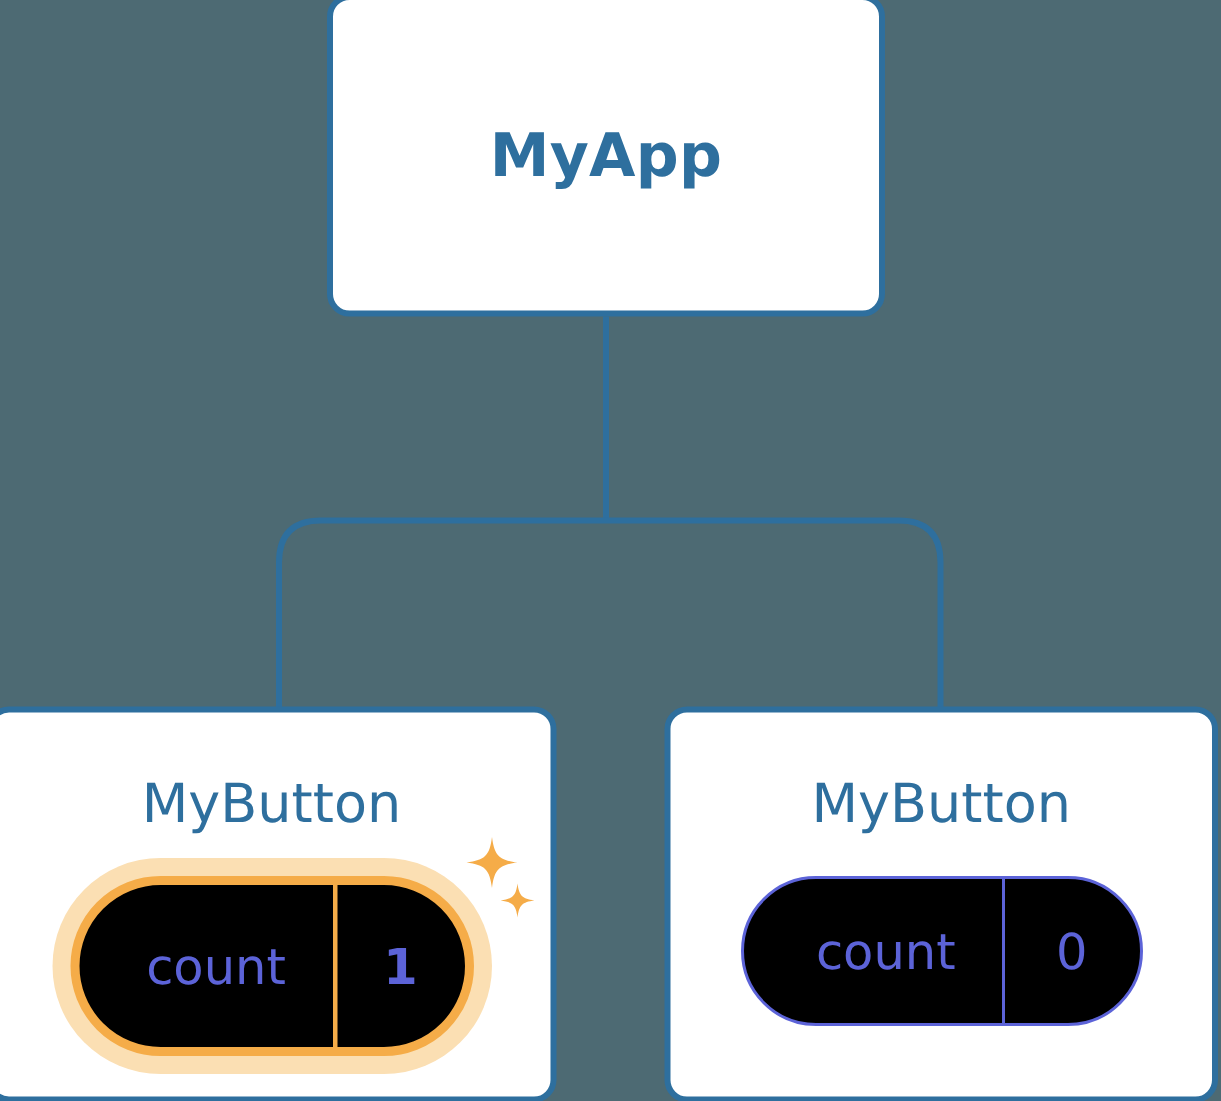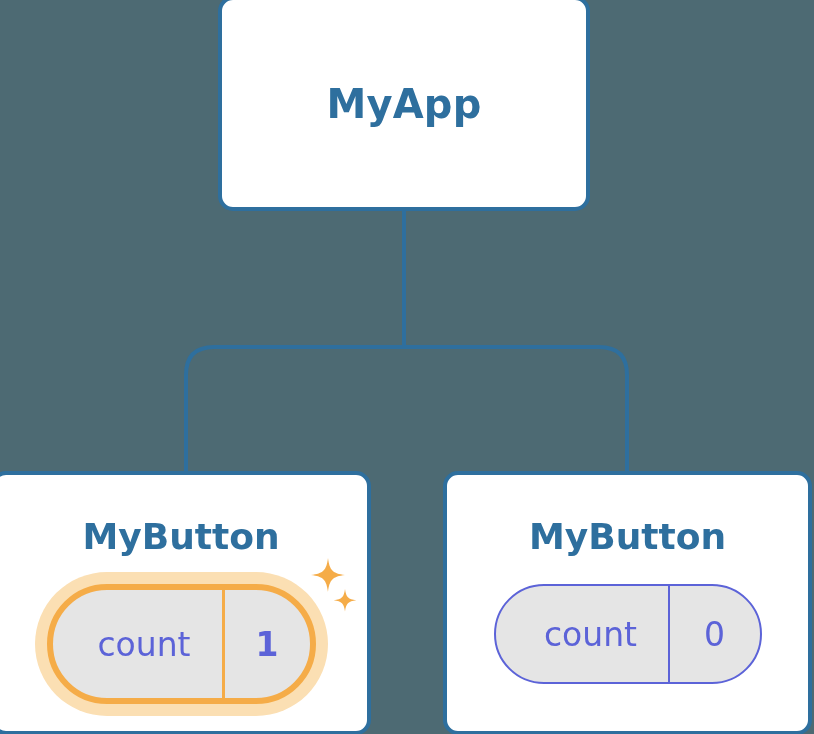--- a/index.html
+++ b/index.html
@@ -79,33 +79,33 @@
     width: 369px;
     height: 264px;
     padding-top: 44px;
   }
 
   .card-title-sm {
     color: #2e6f9e;
     font-size: 36px;
     line-height: 1;
     white-space: nowrap;
-    font-weight: 700;
+    font-weight: 400;
   }
 
   
   .pill-wrap {
     position: relative;
     margin-top: 29px;
   }
 
   .pill {
     display: flex;
     align-items: stretch;
-    background: #e5e5e5;
+    background: #000000;
     border-radius: 999px;
     overflow: hidden;
     position: relative;
   }
 
   .pill-key, .pill-val {
     display: flex;
     align-items: center;
     justify-content: center;
     line-height: 1;

